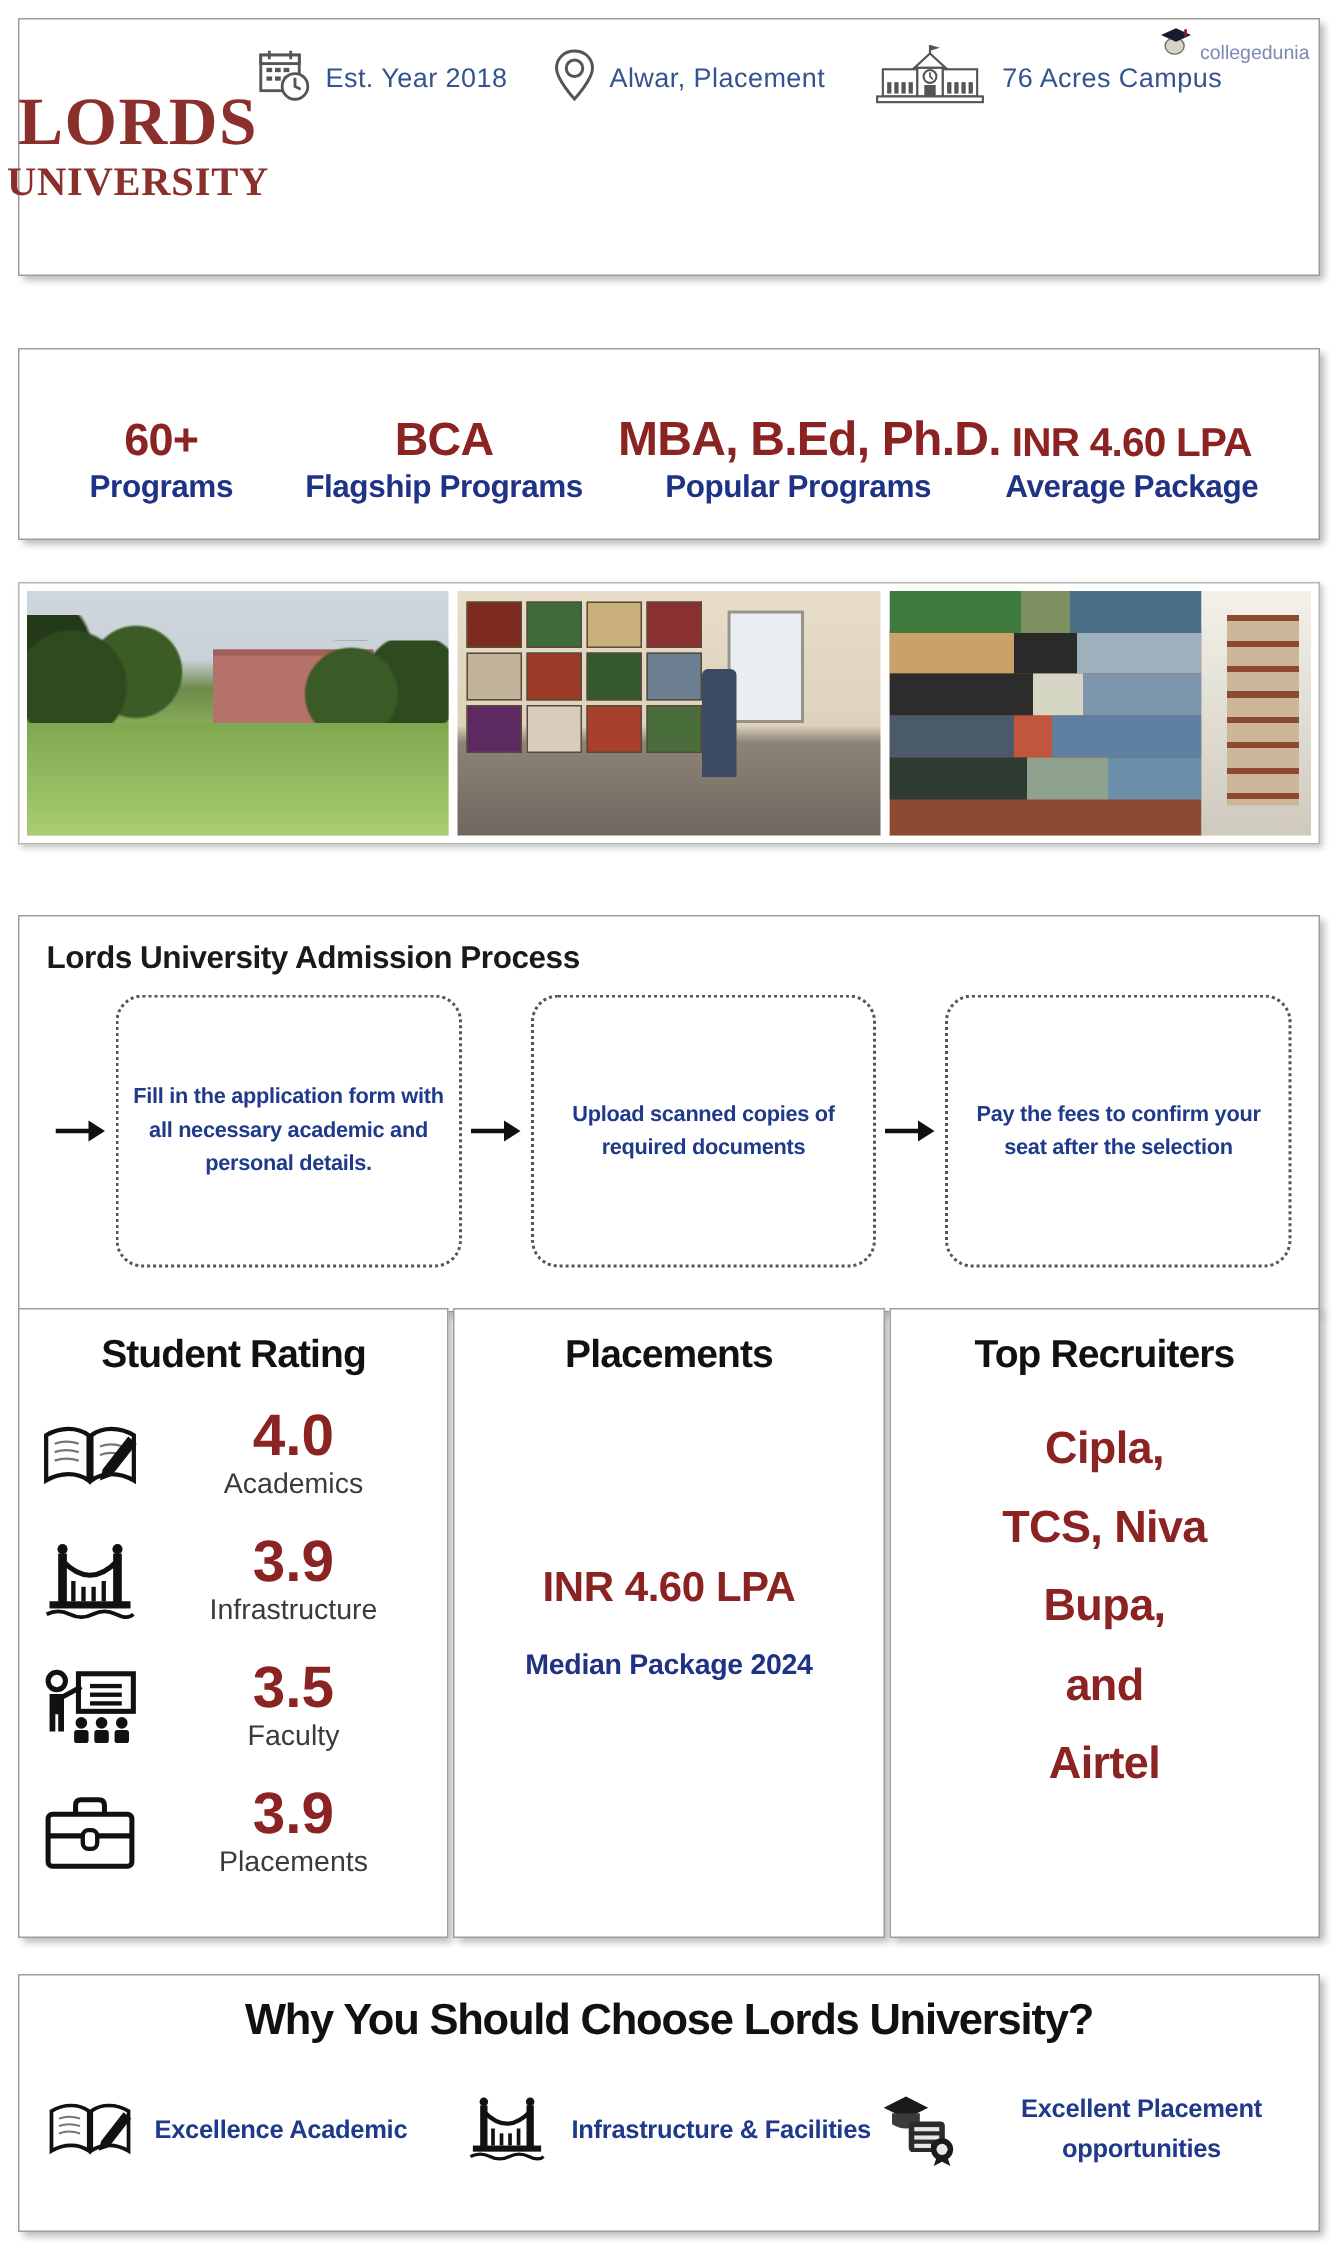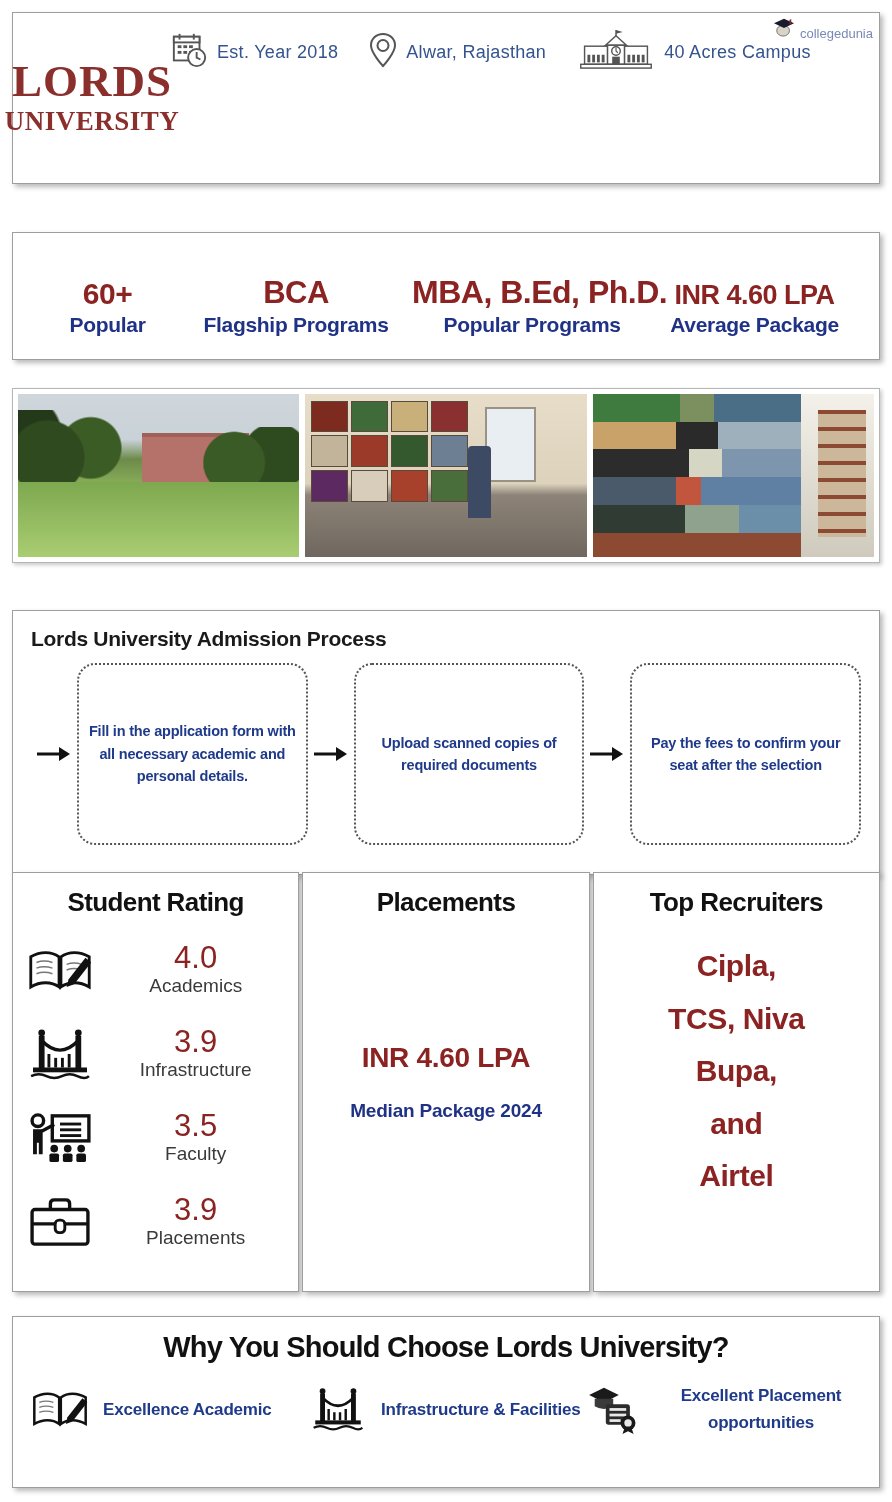--- a/index.html
+++ b/index.html
@@ -187,21 +187,21 @@
   }
 
   .rating-list { margin-top: 10px; }
   .rating-row {
     display: flex; align-items: center;
     height: 84px; gap: 10px;
   }
   .rating-icon { width: 70px; flex: none; display: flex; justify-content: center; }
   .rating-meta { flex: 1; text-align: center; }
   .rating-score {
-    color: #8a2321; font-size: 31px; font-weight: normal; line-height: 1.05;
+    color: #8a2321; font-size: 39px; font-weight: bold; line-height: 1.05;
   }
   .rating-label { color: #3a3a3a; font-size: 19px; line-height: 1.2; }
 
   .placements-body {
     position: absolute; left: 0; right: 0; top: 50%;
     transform: translateY(-50%); text-align: center;
   }
   .place-value {
     color: #8a2321; font-size: 28px; font-weight: bold; letter-spacing: -.3px;
   }
@@ -220,21 +220,21 @@
   .why {
     position: absolute; left: 12px; top: 1316px;
     width: 868px; height: 172px;
     padding: 14px 16px;
   }
   .why-title {
     text-align: center; color: #111;
     font-size: 29px; font-weight: bold; letter-spacing: -.8px;
   }
   .why-items {
-    display: flex; align-items: center; margin-top: 18px;
+    display: flex; align-items: center; margin-top: 28px;
   }
   .why-item { flex: 1; display: flex; align-items: center; gap: 12px; }
   .why-icon { flex: none; width: 62px; display: flex; justify-content: center; }
   .why-label {
     color: #1f3a8a; font-weight: bold; font-size: 17px;
     line-height: 1.6; letter-spacing: -.2px; text-align: center;
   }
 </style>
 </head>
 <body>
@@ -286,21 +286,21 @@
           <span class="fact-label">Est. Year 2018</span>
         </div>
 
         <div class="fact">
           <span>
             <svg width="30" height="38" viewBox="0 0 30 38">
               <path d="M15 3 C8 3 3 8 3 14.5 C3 22 15 35 15 35 C15 35 27 22 27 14.5 C27 8 22 3 15 3 Z" fill="none" stroke="#555" stroke-width="2"></path>
               <circle cx="15" cy="14.5" r="5.5" fill="none" stroke="#555" stroke-width="2"></circle>
             </svg>
           </span>
-          <span class="fact-label">Alwar, Rajasthan</span>
+          <span class="fact-label">Alwar, Placement</span>
         </div>
 
         <div class="fact">
           <span>
             <svg width="80" height="42" viewBox="0 0 84 44">
               <line x1="42" y1="1" x2="42" y2="9" stroke="#555" stroke-width="1.5"></line>
               <path d="M42 1 L49 3 L42 5 Z" fill="#555"></path>
               <path d="M42 7 L53 17 L31 17 Z" fill="#fff" stroke="#555" stroke-width="1.5"></path>
               <rect x="33" y="17" width="18" height="20" fill="#fff" stroke="#555" stroke-width="1.5"></rect>
               <circle cx="42" cy="23" r="4.5" fill="#fff" stroke="#555" stroke-width="1.5"></circle>
@@ -314,31 +314,31 @@
                   <rect x="27" y="27" width="3" height="8"></rect>
                 <rect x="54" y="27" width="3" height="8"></rect>
                   <rect x="59" y="27" width="3" height="8"></rect>
                 <rect x="64" y="27" width="3" height="8"></rect>
                   <rect x="69" y="27" width="3" height="8"></rect>
                 <rect x="38" y="29" width="8" height="8"></rect>
               </g>
               <rect x="5" y="37" width="74" height="4" fill="#fff" stroke="#555" stroke-width="1.5"></rect>
             </svg>
           </span>
-          <span class="fact-label">40 Acres Campus</span>
+          <span class="fact-label">76 Acres Campus</span>
         </div>
 
       </div>
     </div>
   </div>
 
   <div class="panel stats">
     <div class="stat stat-0">
       <div class="stat-value">60+</div>
-      <div class="stat-label">Popular</div>
+      <div class="stat-label">Programs</div>
     </div>
     <div class="stat stat-1">
       <div class="stat-value">BCA</div>
       <div class="stat-label">Flagship Programs</div>
     </div>
     <div class="stat stat-2">
       <div class="stat-value">MBA, B.Ed, Ph.D.</div>
       <div class="stat-label">Popular Programs</div>
     </div>
     <div class="stat stat-3">

